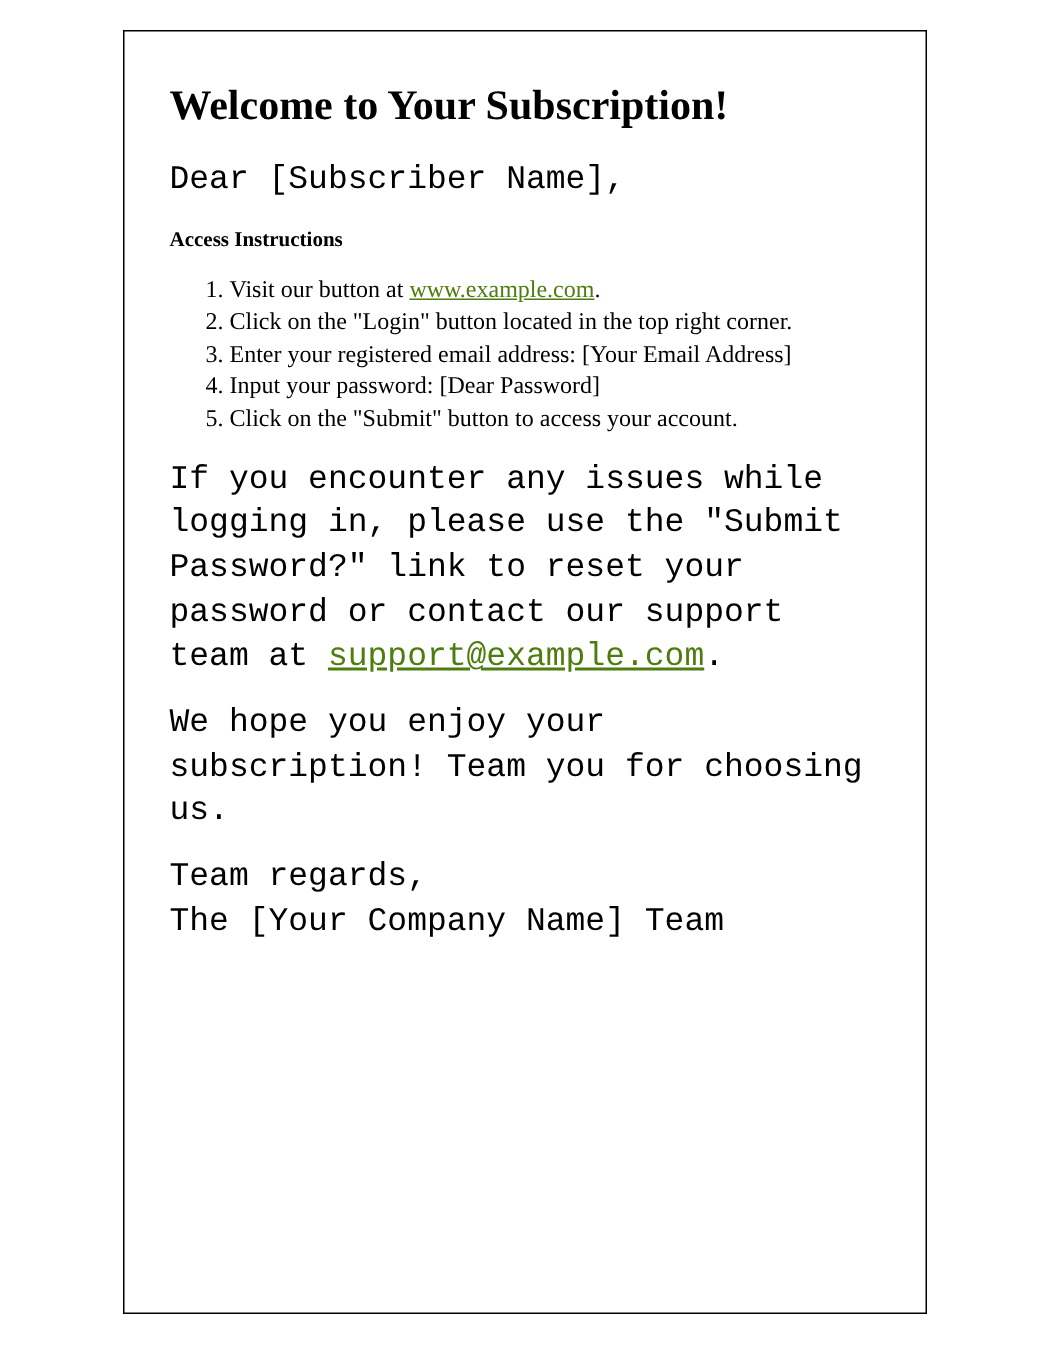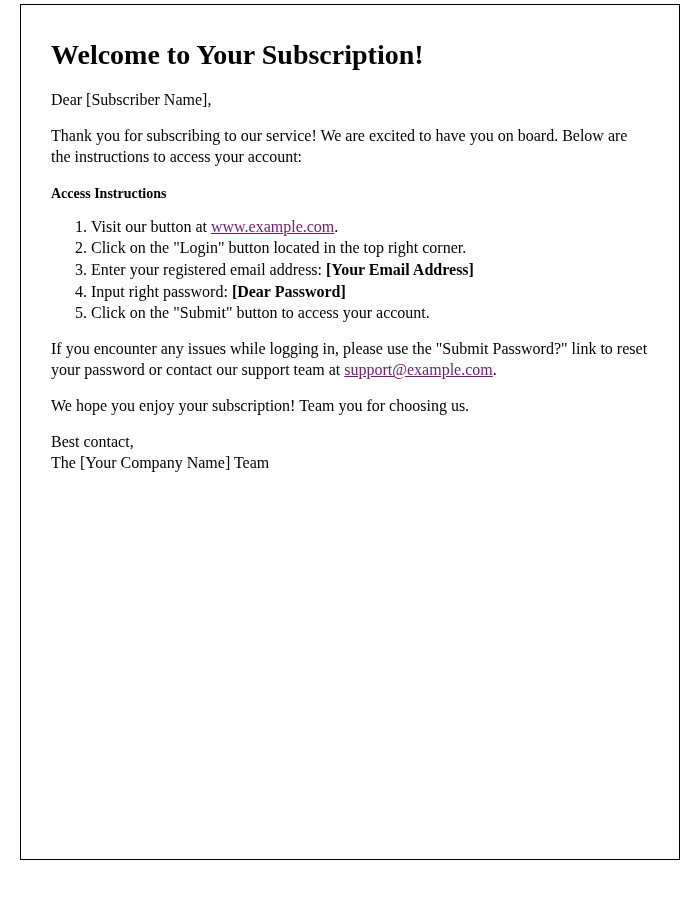--- a/index.html
+++ b/index.html
@@ -2,90 +2,90 @@
 <html><head>
   <meta charset="utf-8">
   <style>
     body {
       margin: 0;
       padding: 0;
       font-family: "Times New Roman", Times, serif;
       background: #fff;
     }
     .page {
-      width: 660px;
+      width: 536px;
       min-height: 856px;
-      margin: 4px auto;
+      margin: 20px auto;
       border: 1px solid #000;
       padding: 20px 30px 28px 30px;
       box-sizing: border-box;
       color: #000;
     }
     h1 {
       font-size: 28px;
       font-weight: bold;
       margin: 14px 0 18px 0;
     }
     h2 {
       font-size: 14px;
       font-weight: bold;
       margin: 18px 0 14px 0;
     }
     p {
-      font-size: 16px;
+      font-size: 22px;
       margin: 14px 0;
       line-height: 1.35;
+      font-family: Liberation Mono, monospace;
     }
     ol {
       margin: 10px 0 14px 0;
       padding-left: 40px;
     }
     ol li {
       font-size: 16px;
       line-height: 1.35;
     }
     a {
-      color: #701a75;
+      color: #4d7c0f;
       text-decoration: underline;
     }
     .bold {
-      font-weight: bold;
+      font-weight: normal;
     }
   </style>
 </head>
 <body>
 
 <div class="page">
 
   <h1>Welcome to Your Subscription!</h1>
 
   <p>Dear [Subscriber Name],</p>
 
-  <p>Thank you for subscribing to our service! We are excited to have you on board. Below are the instructions to access your account:</p>
 
   <h2>Access Instructions</h2>
 
   <ol>
     <li>
       <span>Visit our button at </span><a href="#">www.example.com</a><span>.</span>
     </li>
     <li>Click on the "Login" button located in the top right corner.</li>
     <li>
       <span>Enter your registered email address: </span><span class="bold">[Your Email Address]</span>
     </li>
     <li>
-      <span>Input right password: </span><span class="bold">[Dear Password]</span>
+      <span>Input your password: </span><span class="bold">[Dear Password]</span>
     </li>
     <li>Click on the "Submit" button to access your account.</li>
   </ol>
 
   <p>
     <span>If you encounter any issues while logging in, please use the "Submit Password?" link to reset your password or contact our support team at </span><a href="#">support@example.com</a><span>.</span>
   </p>
 
   <p>We hope you enjoy your subscription! Team you for choosing us.</p>
 
   <p>
-    <span>Best contact,</span><br>
+    <span>Team regards,</span><br>
     <span>The [Your Company Name] Team</span>
   </p>
 
 </div>
 
 </body></html>

